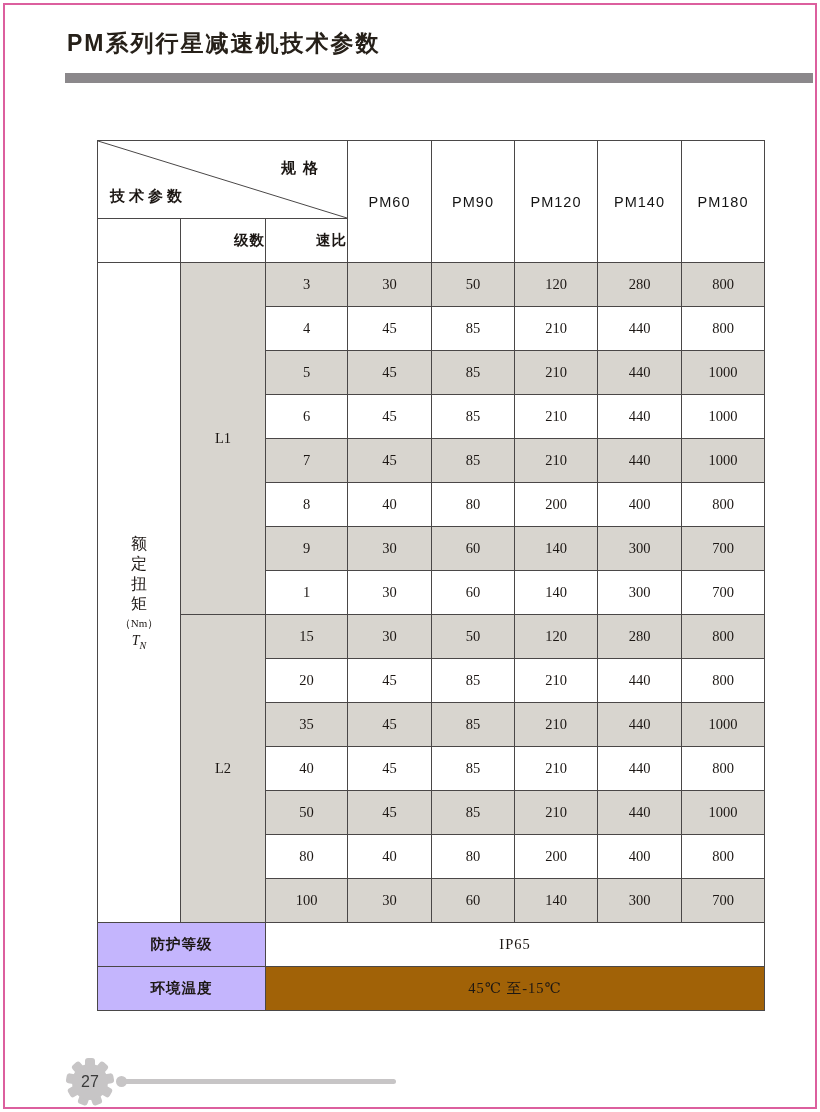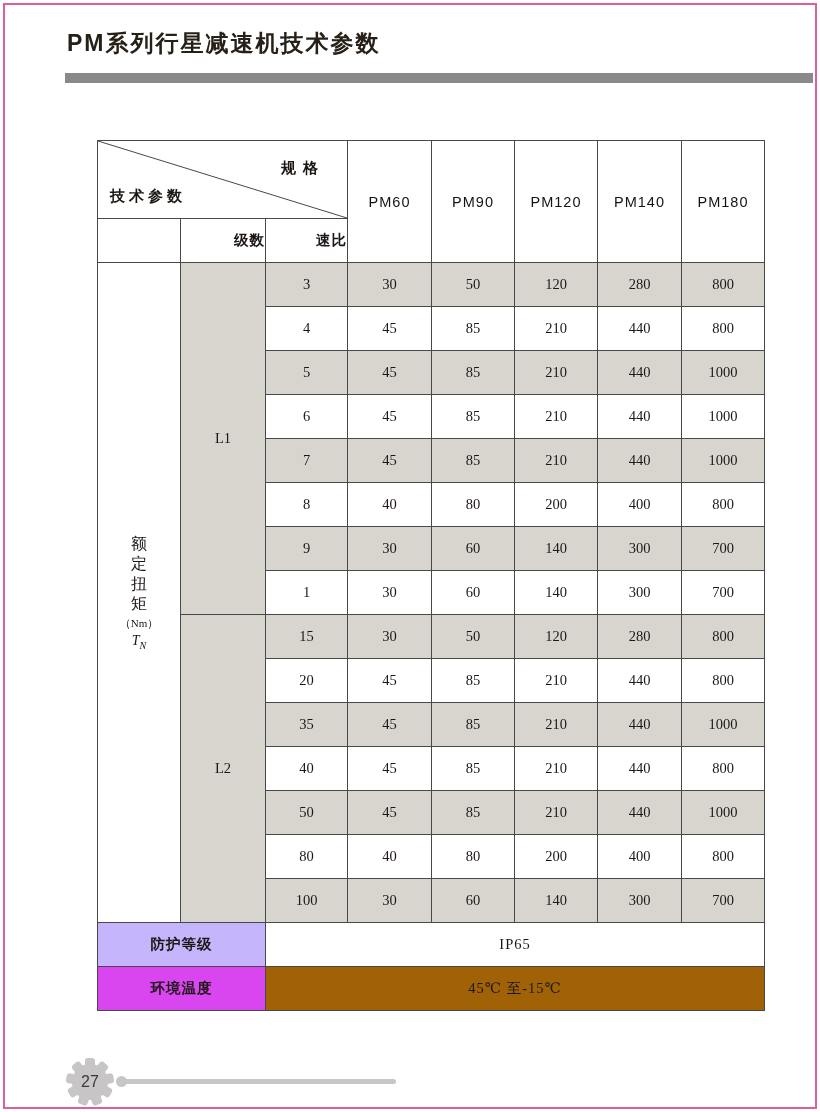--- a/index.html
+++ b/index.html
@@ -35,21 +35,21 @@
   tr.data-row td.stage-cell { background:#d8d5cf; font-size:14.5px; }
   tr.shade-full td { background:#a16207; }
 
   td.torque-cell { font-family:"Liberation Serif","DejaVu Serif",serif; }
   .vert { display:flex; flex-direction:column; align-items:center; font-size:16px; line-height:1.25; letter-spacing:0; }
   .unit { font-size:11px; margin-top:2px; }
   .sym { font-size:14px; margin-top:2px; font-style:italic; }
   .sym sub { font-size:10px; font-style:italic; }
 
   td.flabel { font-weight:bold; font-size:15px; letter-spacing:1px; background:#c4b5fd; }
-  tr.shade-full td.flabel { background:#d946ef; }
+  tr.shade-full td.flabel { background:#c4b5fd; }
   td.fvalue { font-size:15px; letter-spacing:1px; }
 
   .page-marker { position:absolute; left:64px; top:1056px; width:340px; height:54px; }
   .gear-svg { position:absolute; left:0; top:0; }
   .page-num { position:absolute; left:0; top:0; width:52px; height:52px; display:flex; align-items:center; justify-content:center; font-size:16px; color:#3a3a3a; font-family:"Liberation Sans",sans-serif; }
   .marker-dot { position:absolute; left:52px; top:20px; width:11px; height:11px; border-radius:50%; background:#c7c5c6; }
   .marker-line { position:absolute; left:60px; top:23px; width:272px; height:5px; border-radius:3px; background:#c7c5c6; }
 </style>
 </head>
 <body>

